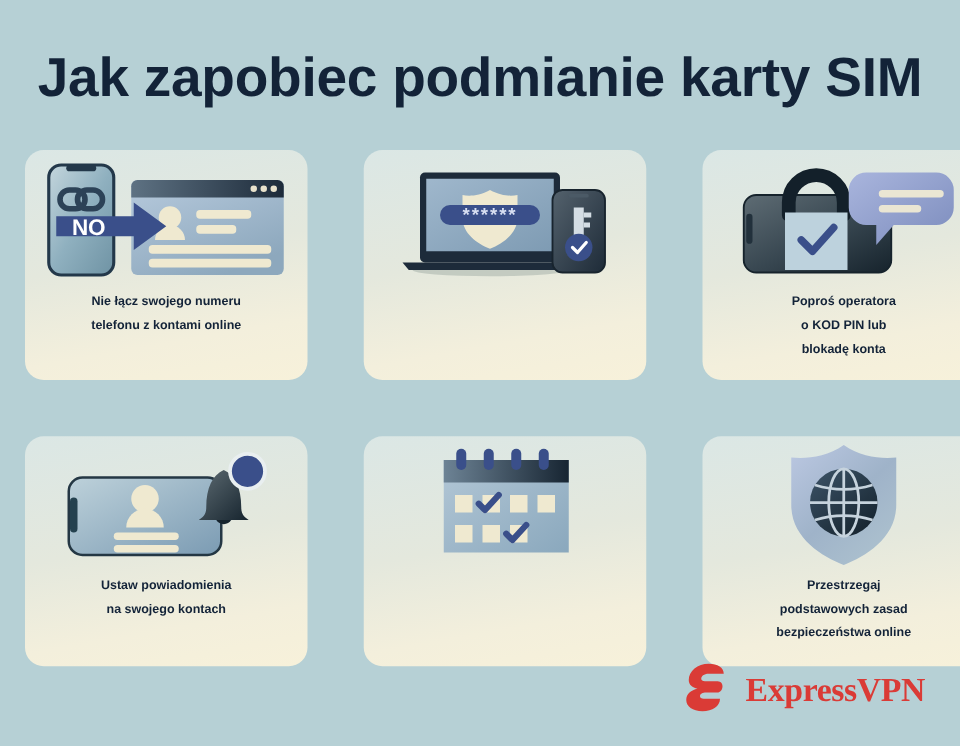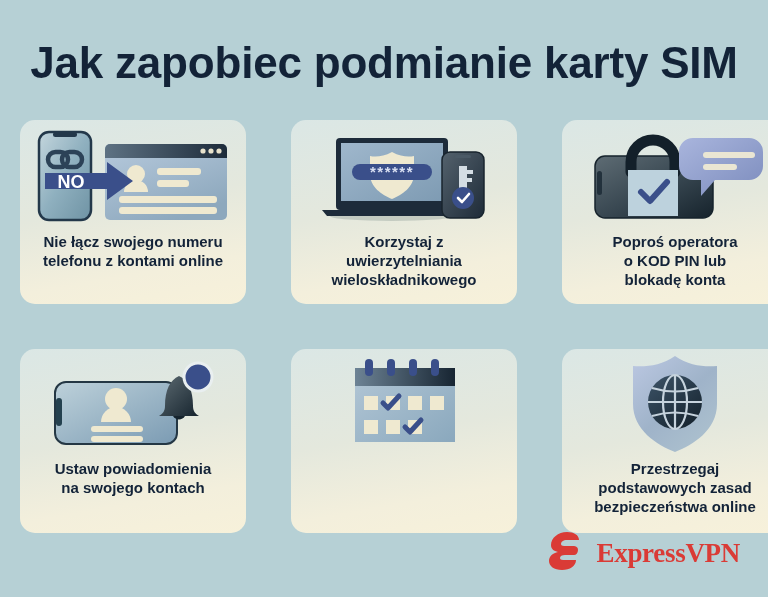--- a/index.html
+++ b/index.html
@@ -57,21 +57,21 @@
     width: 100%;
     height: 112px;
     display: flex;
     align-items: center;
     justify-content: center;
   }
   .card-art svg { display: block; }
   .card-label {
     width: 100%;
     text-align: center;
-    font-size: 15px;
+    font-size: 10px;
     line-height: 19px;
     font-weight: bold;
     color: #132338;
     padding: 0 8px;
     box-sizing: border-box;
     white-space: pre-line;
   }
   .card.row2 .card-art { height: 110px; }
   .brand {
     position: absolute;
@@ -163,23 +163,20 @@
           <text x="78" y="51" font-family="Liberation Sans, sans-serif" font-size="15" font-weight="bold" fill="#d8dff2" text-anchor="middle" letter-spacing="1.5">******</text>
           <rect x="128" y="26" width="42" height="66" rx="8" fill="url(#c2ph)" stroke="#18242e" stroke-width="1.5"></rect>
           <rect x="141" y="29" width="16" height="3" rx="1.5" fill="#4b5a66"></rect>
           <rect x="145" y="40" width="8" height="26" fill="#d4dde4"></rect>
           <rect x="153" y="44" width="6" height="4" fill="#d4dde4"></rect>
           <rect x="153" y="52" width="5" height="4" fill="#d4dde4"></rect>
           <circle cx="149" cy="72" r="11" fill="#3a4f8a"></circle>
           <path d="M144 72 l4 4 l7 -8" stroke="#ffffff" stroke-width="2.6" fill="none" stroke-linecap="round" stroke-linejoin="round"></path>
         </svg>
       </div>
-      <div class="card-label">Korzystaj z
-uwierzytelniania
-wieloskładnikowego</div>
     </div>
 
     <div class="card">
       <div class="card-art">
         <svg width="180" height="105" viewBox="0 0 180 105">
           <defs>
             <linearGradient id="c3ph" x1="0" y1="0" x2="1" y2="1">
               <stop offset="0" stop-color="#5e6c74"></stop>
                 <stop offset="0.55" stop-color="#36454f"></stop>
                 <stop offset="1" stop-color="#16232c"></stop>

